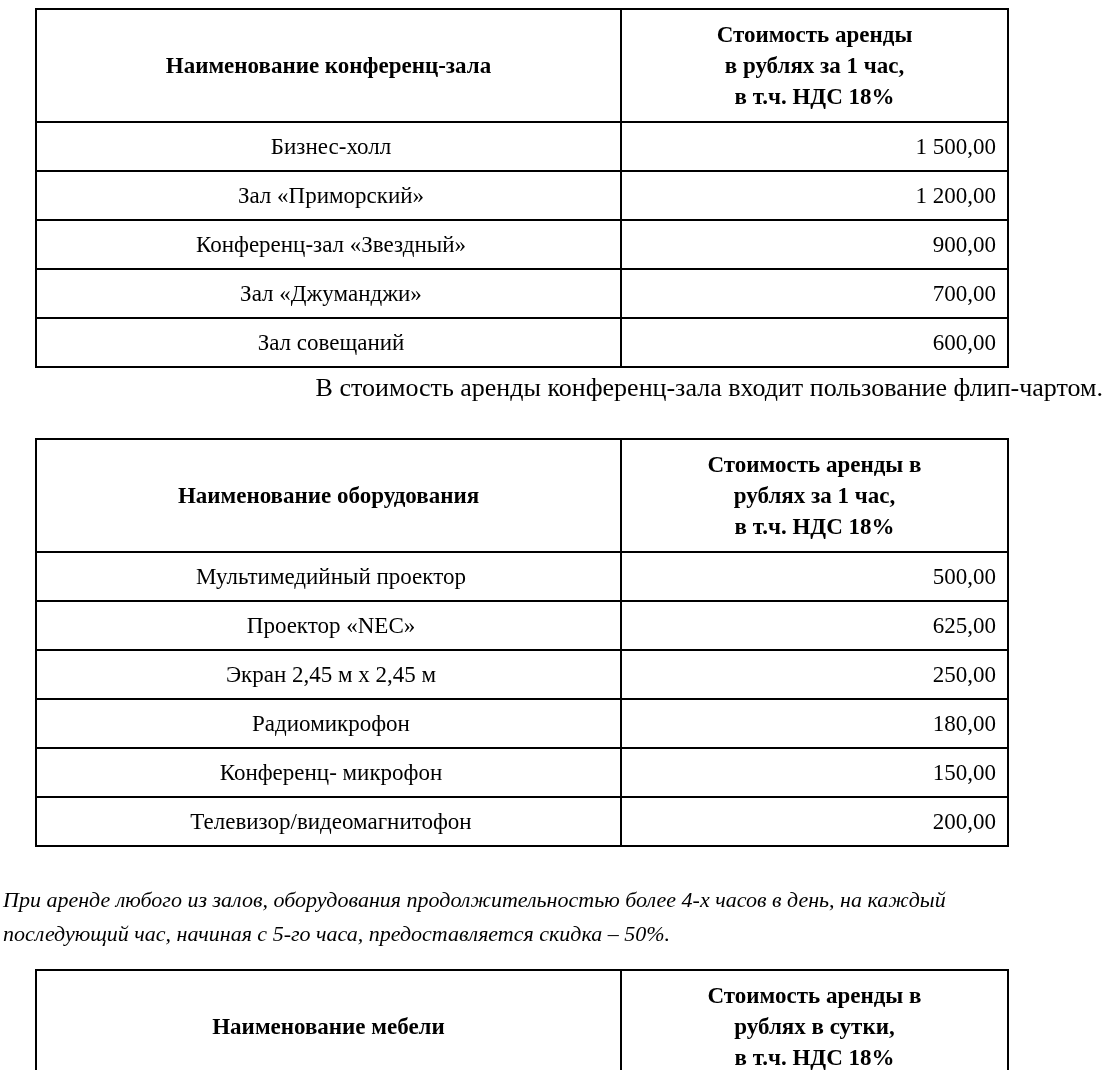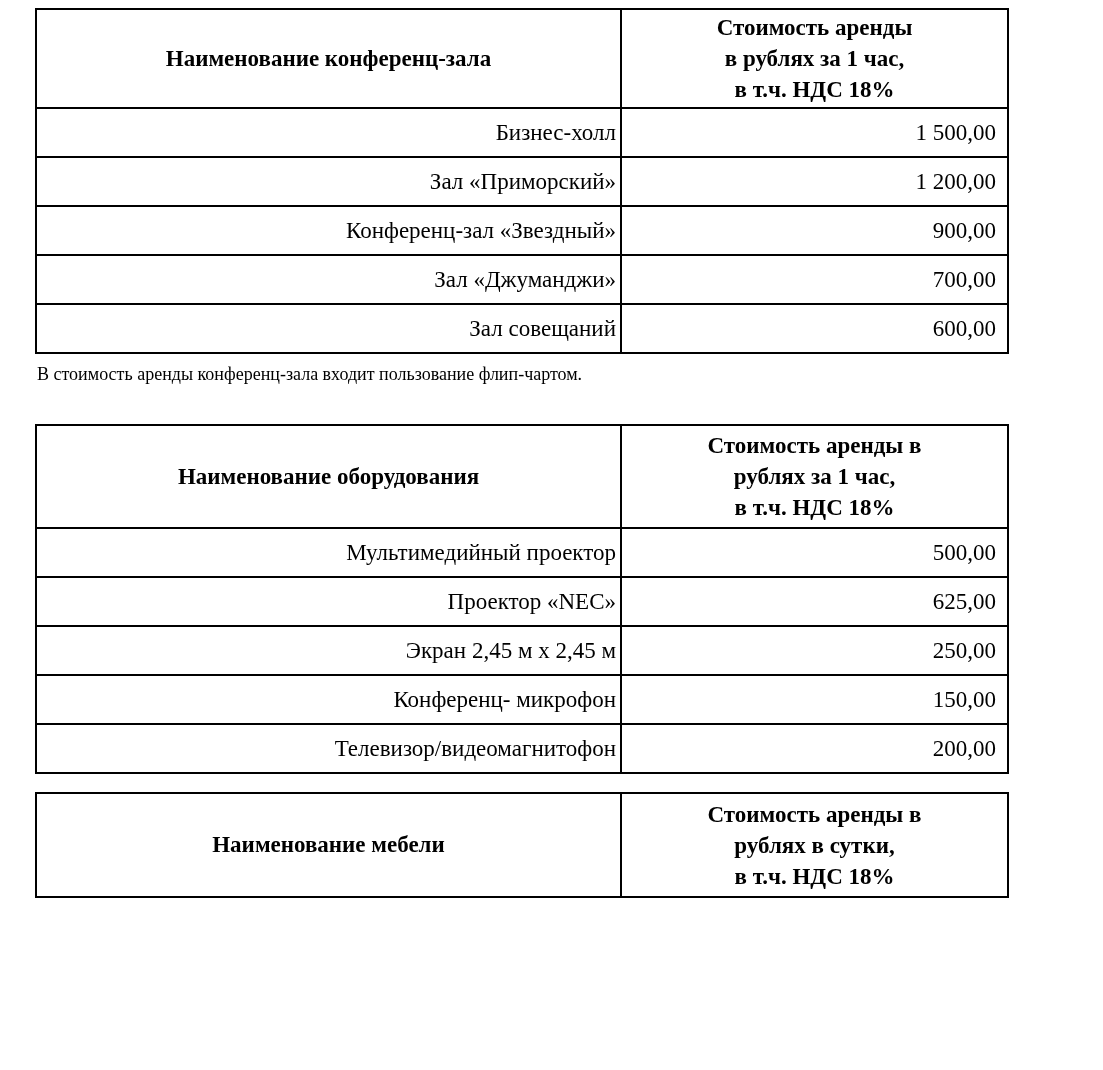--- a/index.html
+++ b/index.html
@@ -31,48 +31,49 @@
     white-space: nowrap;
   }
   col.name-col  { width: 585px; }
   col.price-col { width: 387px; }
 
   th.head-cell {
     font-weight: bold;
     font-size: 23px;
     text-align: center;
     vertical-align: middle;
-    padding: 2px 6px;
+    padding: 9px 6px;
     margin-left: 12px;
   }
   .head-line { line-height: 31px; }
 
   .t1 th.head-cell { height: 95px; }
   .t2 th.head-cell { height: 103px; }
   .t3 th.head-cell { height: 104px; }
 
   td.item-name {
     font-size: 23px;
     height: 31px;
     padding: 0 4px 0 9px;
-    text-align: right;
+    text-align: center;
     vertical-align: middle;
   }
   td.item-price {
     font-size: 23px;
     height: 49px;
     padding: 0 11px 0 4px;
     text-align: right;
     vertical-align: middle;
   }
 
   p.flipchart-note {
     margin: 6px 0 0 37px;
-    font-size: 18px;
+    font-size: 26px;
     line-height: 28px;
+    text-align: right;
   }
   .t2 { margin-top: 36px; }
   p.discount-note {
     margin: 36px 0 0 3px;
     width: 1062px;
     font-size: 22px;
     font-style: italic;
     line-height: 34px;
   }
   .t3 { margin-top: 18px; }
@@ -141,30 +142,35 @@
     </tr>
     <tr>
       <td class="item-name">Проектор «NEC»</td>
       <td class="item-price">625,00</td>
     </tr>
     <tr>
       <td class="item-name">Экран 2,45 м х 2,45 м</td>
       <td class="item-price">250,00</td>
     </tr>
     <tr>
+      <td class="item-name">Радиомикрофон</td>
+      <td class="item-price">180,00</td>
+    </tr>
+    <tr>
       <td class="item-name">Конференц- микрофон</td>
       <td class="item-price">150,00</td>
     </tr>
     <tr>
       <td class="item-name">Телевизор/видеомагнитофон</td>
       <td class="item-price">200,00</td>
     </tr>
   </tbody>
     </table>
 
+  <p class="discount-note">При аренде любого из залов, оборудования продолжительностью более 4-х часов в день, на каждый последующий час, начиная с 5-го часа, предоставляется скидка – 50%.</p>
 
   <table class="price-table t3">
     <colgroup>
         <col class="name-col">
         <col class="price-col">
       </colgroup>
     <tbody>
         <tr>
       <th class="head-cell">Наименование мебели</th>
       <th class="head-cell">

